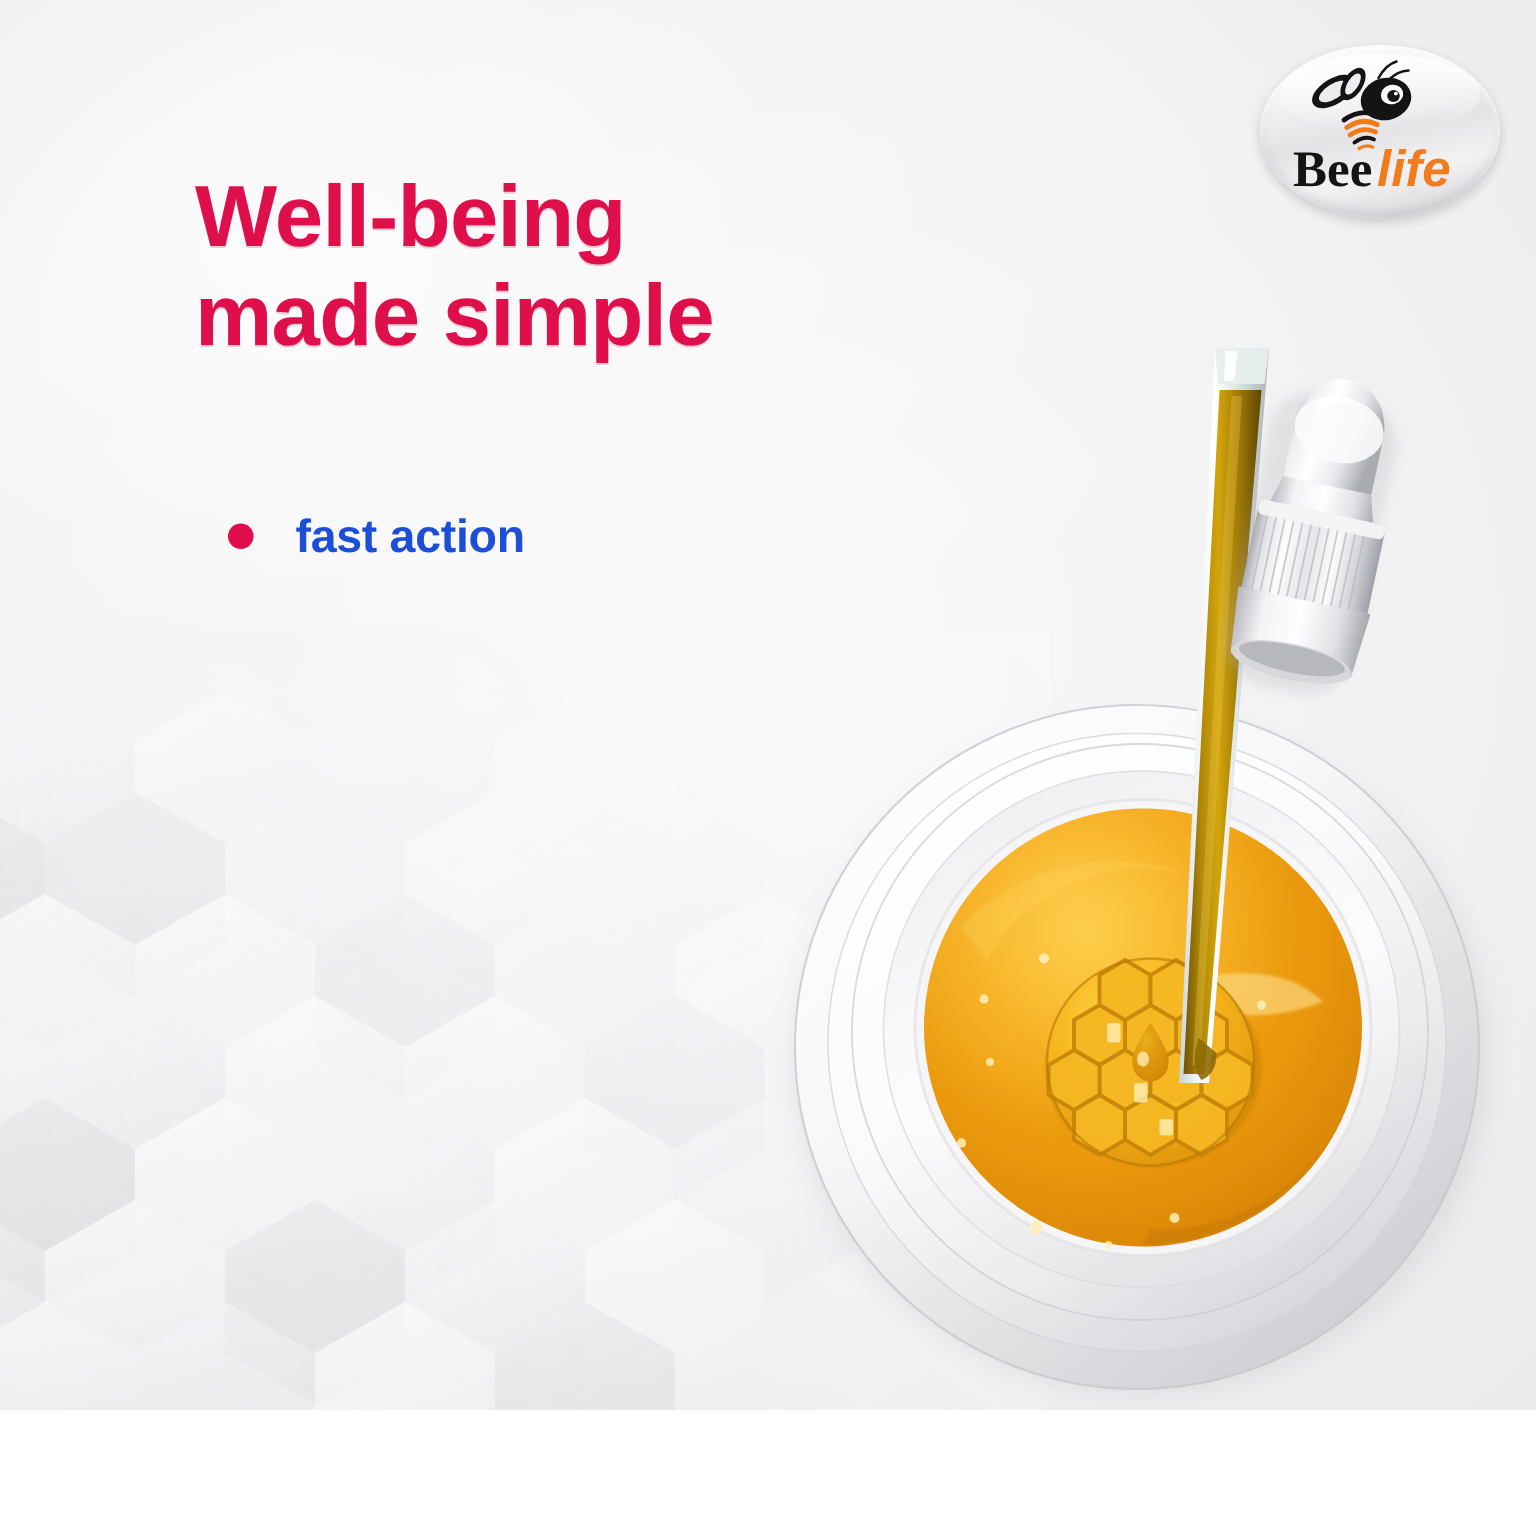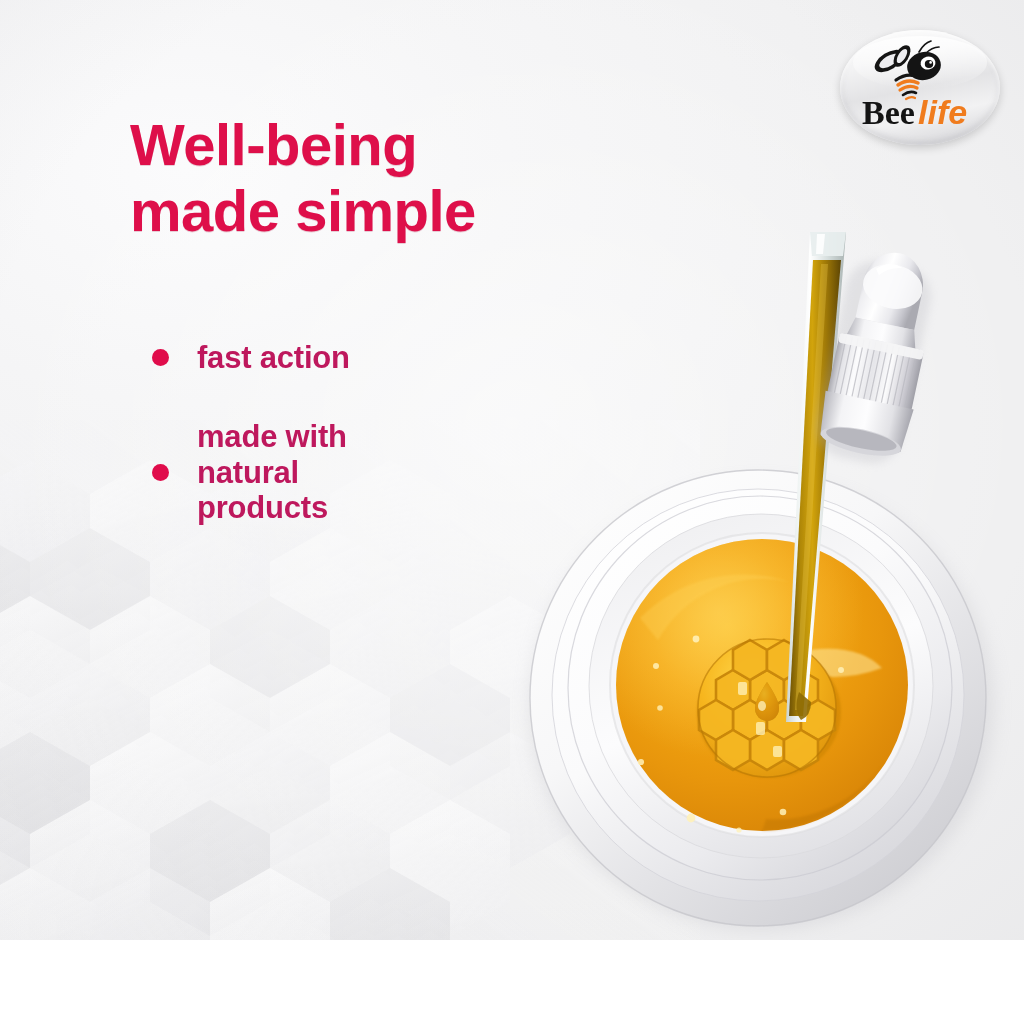--- a/index.html
+++ b/index.html
@@ -73,21 +73,21 @@
     width: 17px;
     height: 17px;
     border-radius: 50%;
     background: #e00c4b;
     margin-right: 28px;
   }
   .benefit-text {
     font-size: 31px;
     font-weight: 700;
     line-height: 1.14;
-    color: #be185d;
+    color: #1d4ed8;
     white-space: pre-line;
     letter-spacing: -0.2px;
   }
 
   
   .logo {
     position: absolute;
     left: 840px;
     top: 30px;
     width: 160px;
@@ -452,26 +452,20 @@
   </div>
 
   <div class="headline">Well-being
 made simple</div>
 
   <div class="benefits">
     <div class="benefit-row">
       <span class="benefit-dot"></span>
       <span class="benefit-text">fast action</span>
     </div>
-    <div class="benefit-row">
-      <span class="benefit-dot"></span>
-      <span class="benefit-text">made with
-natural
-products</span>
-    </div>
   </div>
 
   <div class="logo">
     <div class="logo-ellipse"></div>
     <div class="logo-gloss"></div>
     <svg class="logo-svg" viewBox="0 0 160 115" xmlns="http://www.w3.org/2000/svg">
 
       <g>
 
         <ellipse cx="49" cy="31" rx="16" ry="8.5" fill="#141414" transform="rotate(-32 49 31)"></ellipse>

